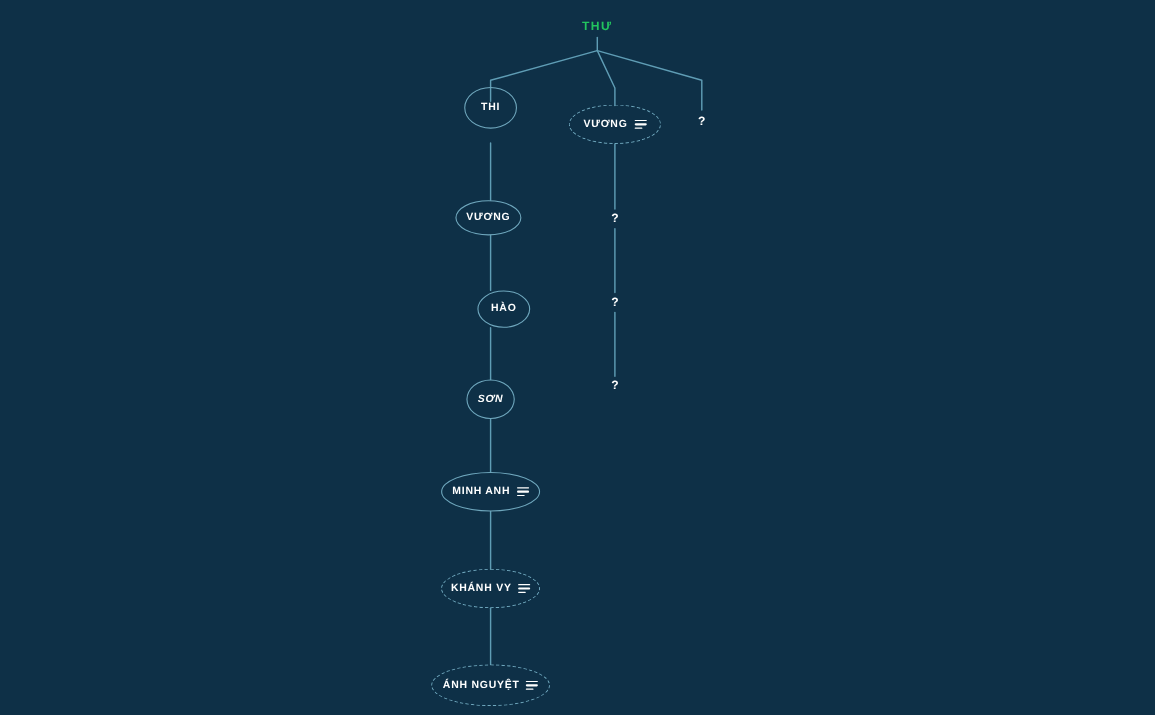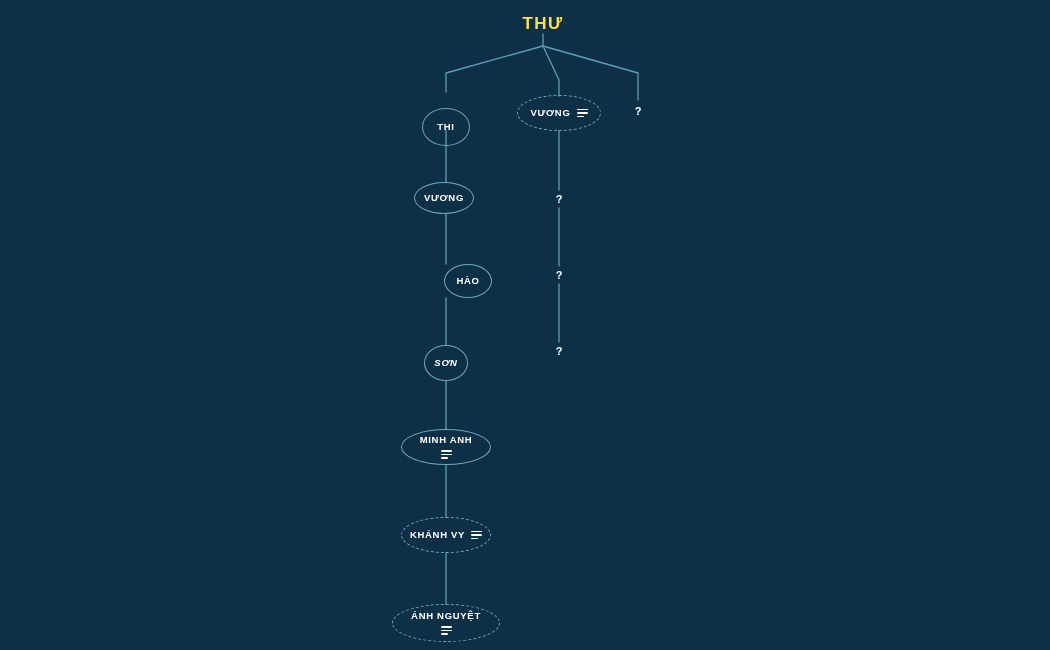--- a/index.html
+++ b/index.html
@@ -67,22 +67,22 @@
     height: 1.6px;
     background: #ffffff;
     border-radius: 1px;
   }
   .list-icon i:nth-child(1) { top: 0px;   width: 11px; }
   .list-icon i:nth-child(2) { top: 3.6px; width: 11px; }
   .list-icon i:nth-child(3) { top: 7.2px; width: 7px;  }
   .root-title {
     position: absolute;
     transform: translate(-50%, -50%);
-    color: #fde047;
-    font-size: 17px;
+    color: #22c55e;
+    font-size: 11px;
     font-weight: 700;
     letter-spacing: 1.4px;
     white-space: nowrap;
   }
   .unknown {
     position: absolute;
     transform: translate(-50%, -50%);
     color: #ffffff;
     font-size: 11px;
     font-weight: 700;
@@ -109,57 +109,57 @@
         <path d="M 446 553 L 446 604"></path>
         <path d="M 559 131 L 559 190"></path>
         <path d="M 559 208 L 559 266"></path>
         <path d="M 559 284 L 559 342"></path>
       </g>
   </svg>
 
   <div class="root-title" style="left: 543px; top: 24px;">THƯ</div>
 
   <div id="node-layer">
-      <div class="node" style="left: 446px; top: 127px; width: 48px; height: 38px;">
+      <div class="node" style="left: 446px; top: 98px; width: 48px; height: 38px;">
         <span class="node-label">THI</span>
       </div>
       <div class="node dashed" style="left: 559px; top: 113px; width: 84px; height: 36px;">
         <span class="node-label">VƯƠNG</span>
         <span class="list-icon">
           <i></i>
           <i></i>
           <i></i>
         </span>
       </div>
       <div class="node" style="left: 444px; top: 198px; width: 60px; height: 32px;">
         <span class="node-label">VƯƠNG</span>
       </div>
-      <div class="node" style="left: 468px; top: 281px; width: 48px; height: 34px;">
+      <div class="node" style="left: 458px; top: 281px; width: 48px; height: 34px;">
         <span class="node-label">HÀO</span>
       </div>
       <div class="node" style="left: 446px; top: 363px; width: 44px; height: 36px; font-style: italic;">
         <span class="node-label">SƠN</span>
       </div>
-      <div class="node" style="left: 446px; top: 447px; width: 90px; height: 36px; flex-direction: column;">
+      <div class="node" style="left: 446px; top: 447px; width: 90px; height: 36px;">
         <span class="node-label">MINH ANH</span>
         <span class="list-icon">
           <i></i>
           <i></i>
           <i></i>
         </span>
       </div>
       <div class="node dashed" style="left: 446px; top: 535px; width: 90px; height: 36px;">
         <span class="node-label">KHÁNH VY</span>
         <span class="list-icon">
           <i></i>
           <i></i>
           <i></i>
         </span>
       </div>
-      <div class="node dashed" style="left: 446px; top: 623px; width: 108px; height: 38px; flex-direction: column;">
+      <div class="node dashed" style="left: 446px; top: 623px; width: 108px; height: 38px;">
         <span class="node-label">ÁNH NGUYỆT</span>
         <span class="list-icon">
           <i></i>
           <i></i>
           <i></i>
         </span>
       </div>
       <div class="unknown" style="left: 638px; top: 111px;">?</div>
       <div class="unknown" style="left: 559px; top: 199px;">?</div>
       <div class="unknown" style="left: 559px; top: 275px;">?</div>

